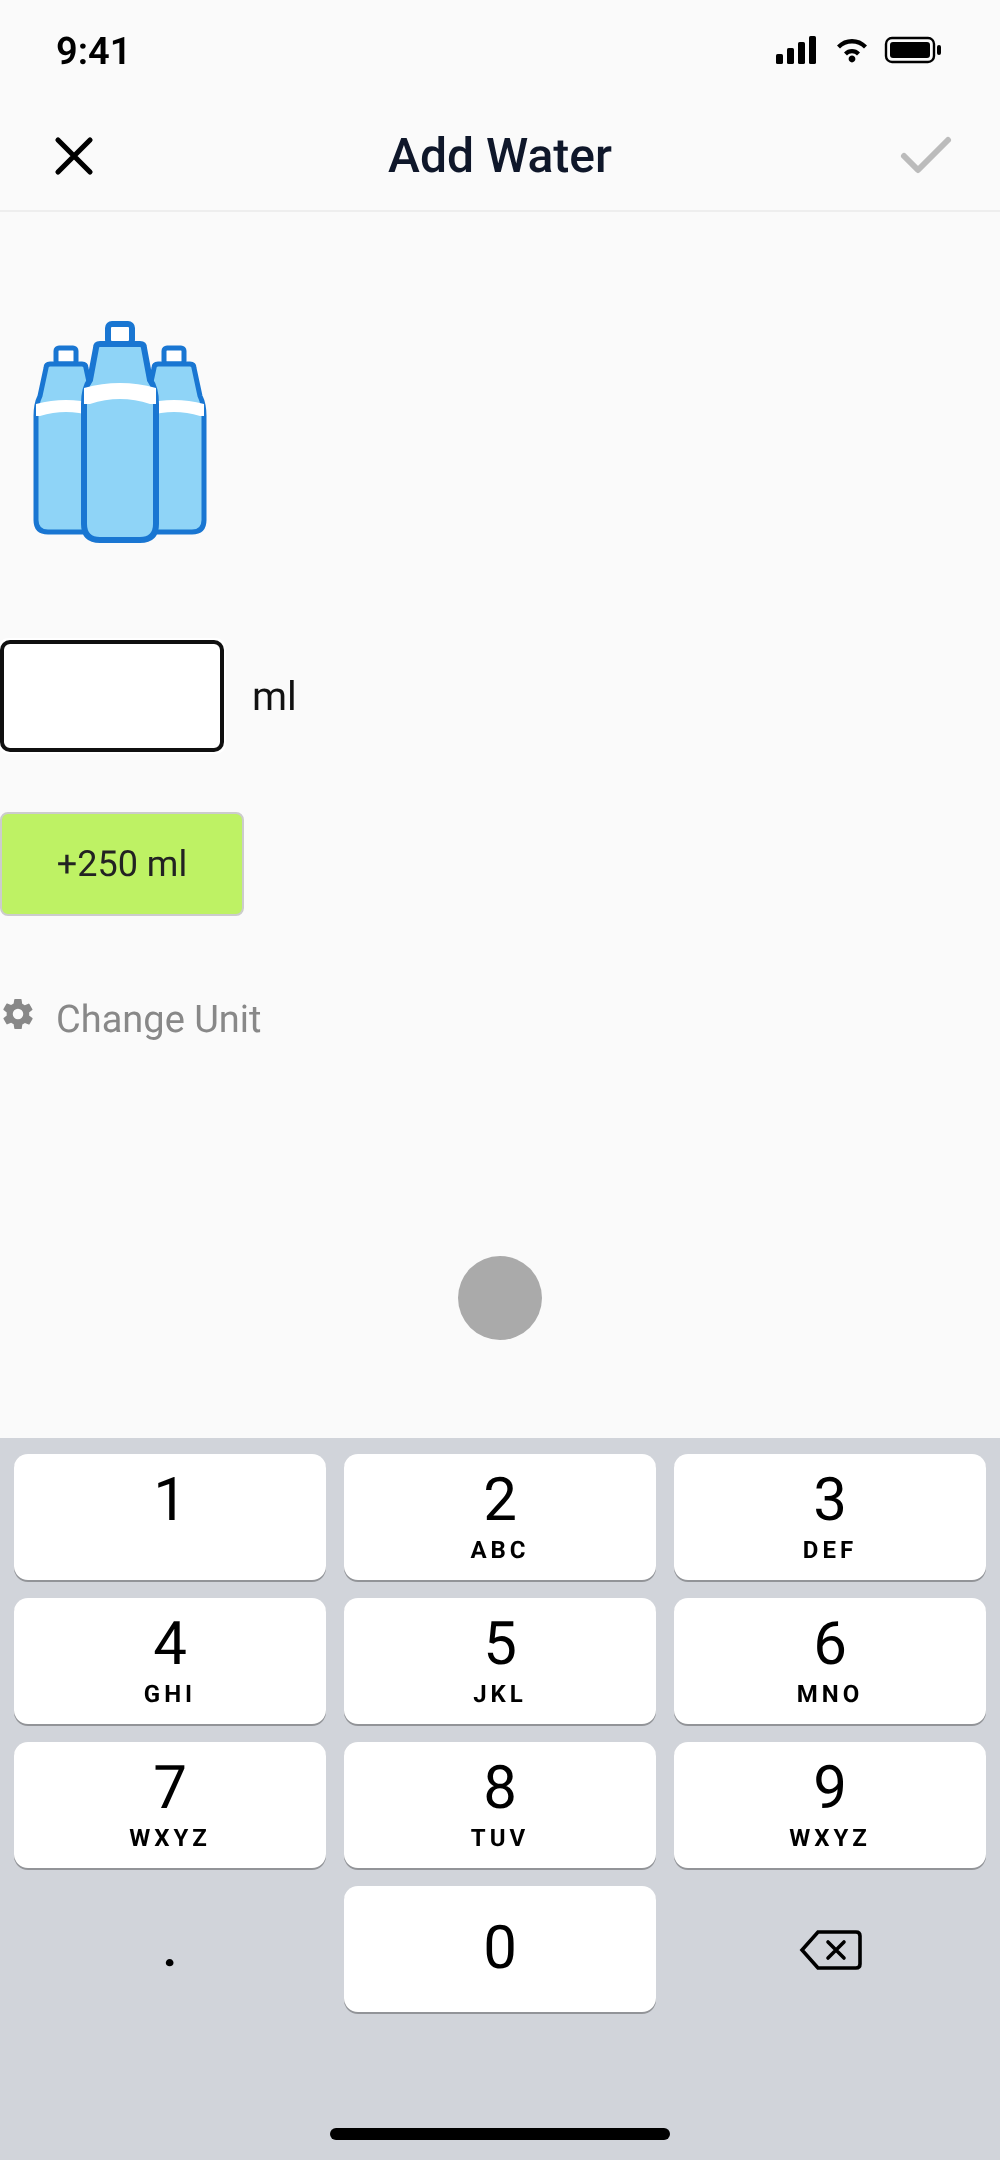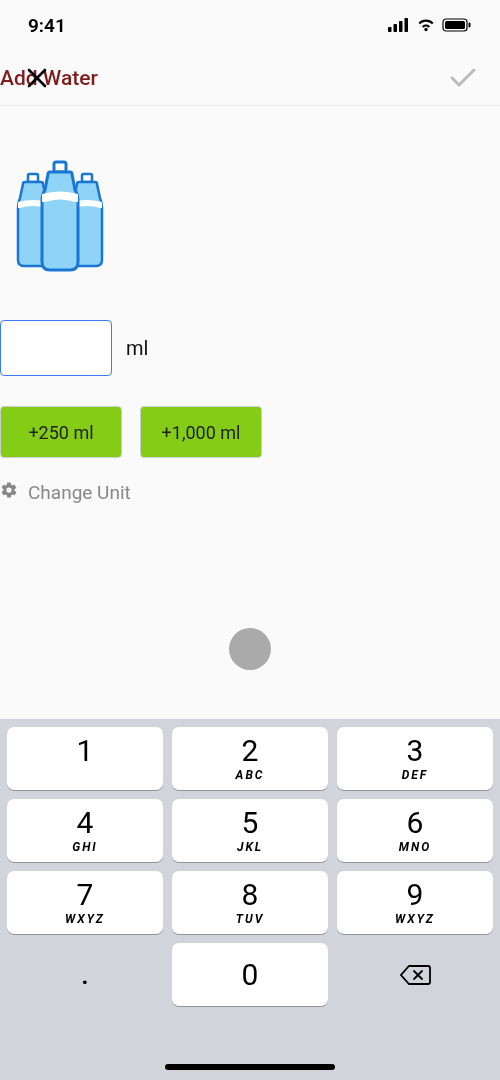--- a/index.html
+++ b/index.html
@@ -2,41 +2,41 @@
 <html><head>
 <meta charset="utf-8">
 <style>
   * { margin: 0; padding: 0; box-sizing: border-box; font-family: -apple-system, BlinkMacSystemFont, 'Segoe UI', Roboto, Helvetica, Arial, sans-serif; -webkit-font-smoothing: antialiased; }
   html, body { width: 500px; height: 1080px; background: #fafafa; overflow: hidden; }
 
   .status-bar { height: 50px; display: flex; align-items: center; justify-content: space-between; padding: 4px 28px; font-weight: 600; font-size: 19px; color: #000; }
   .status-right { display: flex; align-items: center; gap: 6px; }
 
   .nav-bar { height: 56px; display: flex; align-items: center; justify-content: space-between; padding: 0 22px; border-bottom: 1px solid #eee; }
-  .nav-title { font-size: 21px; font-weight: 500; color: #7f1d1d; position: absolute; left: 0; right: 0; text-align: left; pointer-events: none; }
+  .nav-title { font-size: 24px; font-weight: 500; color: #0f172a; position: absolute; left: 0; right: 0; text-align: center; pointer-events: none; }
   .nav-btn { width: 30px; height: 30px; display: flex; align-items: center; justify-content: center; cursor: pointer; z-index: 1; }
 
   .content { display: flex; flex-direction: column; align-items: flex-start; padding-top: 48px; }
 
   .input-row { margin-top: 42px; display: flex; align-items: center; gap: 14px; }
   .amount-input { width: 112px; height: 56px; border: 1.5px solid #3B7BFF; border-radius: 4px; font-size: 22px; padding: 0 14px; background: #fff; color: #111; }
   .unit-label { font-size: 20px; color: #111; }
 
   .quick-row { margin-top: 30px; display: flex; gap: 18px; }
-  .quick-btn { width: 122px; height: 52px; border: 1px solid #ccc; border-radius: 4px; background: #84cc16; font-size: 18px; color: #222; display: flex; align-items: center; justify-content: center; cursor: pointer; }
+  .quick-btn { width: 122px; height: 52px; border: 1px solid #ccc; border-radius: 4px; background: #bef264; font-size: 18px; color: #222; display: flex; align-items: center; justify-content: center; cursor: pointer; }
 
-  .change-unit { margin-top: 23px; display: flex; align-items: center; gap: 10px; color: #888; font-size: 19px; cursor: pointer; }
+  .change-unit { margin-top: 40px; display: flex; align-items: center; gap: 10px; color: #888; font-size: 19px; cursor: pointer; }
 
   .touch-dot { position: absolute; top: 628px; left: 50%; transform: translateX(-50%); width: 42px; height: 42px; border-radius: 50%; background: #aaa; }
 
   .keyboard { position: absolute; bottom: 0; left: 0; right: 0; background: #D1D4DA; padding: 8px 7px 0 7px; }
   .key-grid { display: grid; grid-template-columns: repeat(3, 1fr); gap: 9px 9px; }
   .key { background: #fff; border-radius: 7px; height: 63px; display: flex; flex-direction: column; align-items: center; justify-content: center; cursor: pointer; box-shadow: 0 1px 0 rgba(0,0,0,0.3); }
   .key-digit { font-size: 30px; font-weight: 400; color: #000; line-height: 1; }
-  .key-letters { font-size: 12px; font-weight: 700; letter-spacing: 2px; color: #000; margin-top: 2px; font-style: italic; }
+  .key-letters { font-size: 12px; font-weight: 700; letter-spacing: 2px; color: #000; margin-top: 2px; }
   .key.blank { background: transparent; box-shadow: none; display: flex; align-items: center; justify-content: center; font-size: 26px; font-weight: 600; color: #000; }
   .key.backspace { background: transparent; box-shadow: none; display: flex; align-items: center; justify-content: center; }
   .keyboard-spacer { height: 74px; }
   .home-indicator { position: absolute; bottom: 10px; left: 50%; transform: translateX(-50%); width: 170px; height: 6px; border-radius: 3px; background: #000; }
 </style>
 </head>
 <body>
 
 <div class="status-bar">
   <span>9:41</span>
@@ -103,21 +103,20 @@
     </svg>
   </div>
 
   <div class="input-row">
     <input class="amount-input" type="text" inputmode="numeric" autofocus="" value="" style="">
     <span class="unit-label">ml</span>
   </div>
 
   <div class="quick-row">
     <div class="quick-btn">+250 ml</div>
-    <div class="quick-btn">+1,000 ml</div>
   </div>
 
   <div class="change-unit">
     <span>
       <svg width="18" height="18" viewBox="0 0 24 24">
           <path fill="#888" d="M19.4 13a7.5 7.5 0 0 0 .1-1 7.5 7.5 0 0 0-.1-1l2.1-1.6a.5.5 0 0 0 .1-.6l-2-3.5a.5.5 0 0 0-.6-.2l-2.5 1a7.3 7.3 0 0 0-1.7-1l-.4-2.6A.5.5 0 0 0 14 2h-4a.5.5 0 0 0-.5.4l-.4 2.6a7.3 7.3 0 0 0-1.7 1l-2.5-1a.5.5 0 0 0-.6.2l-2 3.5a.5.5 0 0 0 .1.6L4.5 11a7.5 7.5 0 0 0 0 2l-2.1 1.6a.5.5 0 0 0-.1.6l2 3.5a.5.5 0 0 0 .6.2l2.5-1a7.3 7.3 0 0 0 1.7 1l.4 2.6A.5.5 0 0 0 10 22h4a.5.5 0 0 0 .5-.4l.4-2.6a7.3 7.3 0 0 0 1.7-1l2.5 1a.5.5 0 0 0 .6-.2l2-3.5a.5.5 0 0 0-.1-.6zM12 15.5A3.5 3.5 0 1 1 15.5 12 3.5 3.5 0 0 1 12 15.5z"></path>
         </svg>
     </span>
     <span>Change Unit</span>
   </div>

